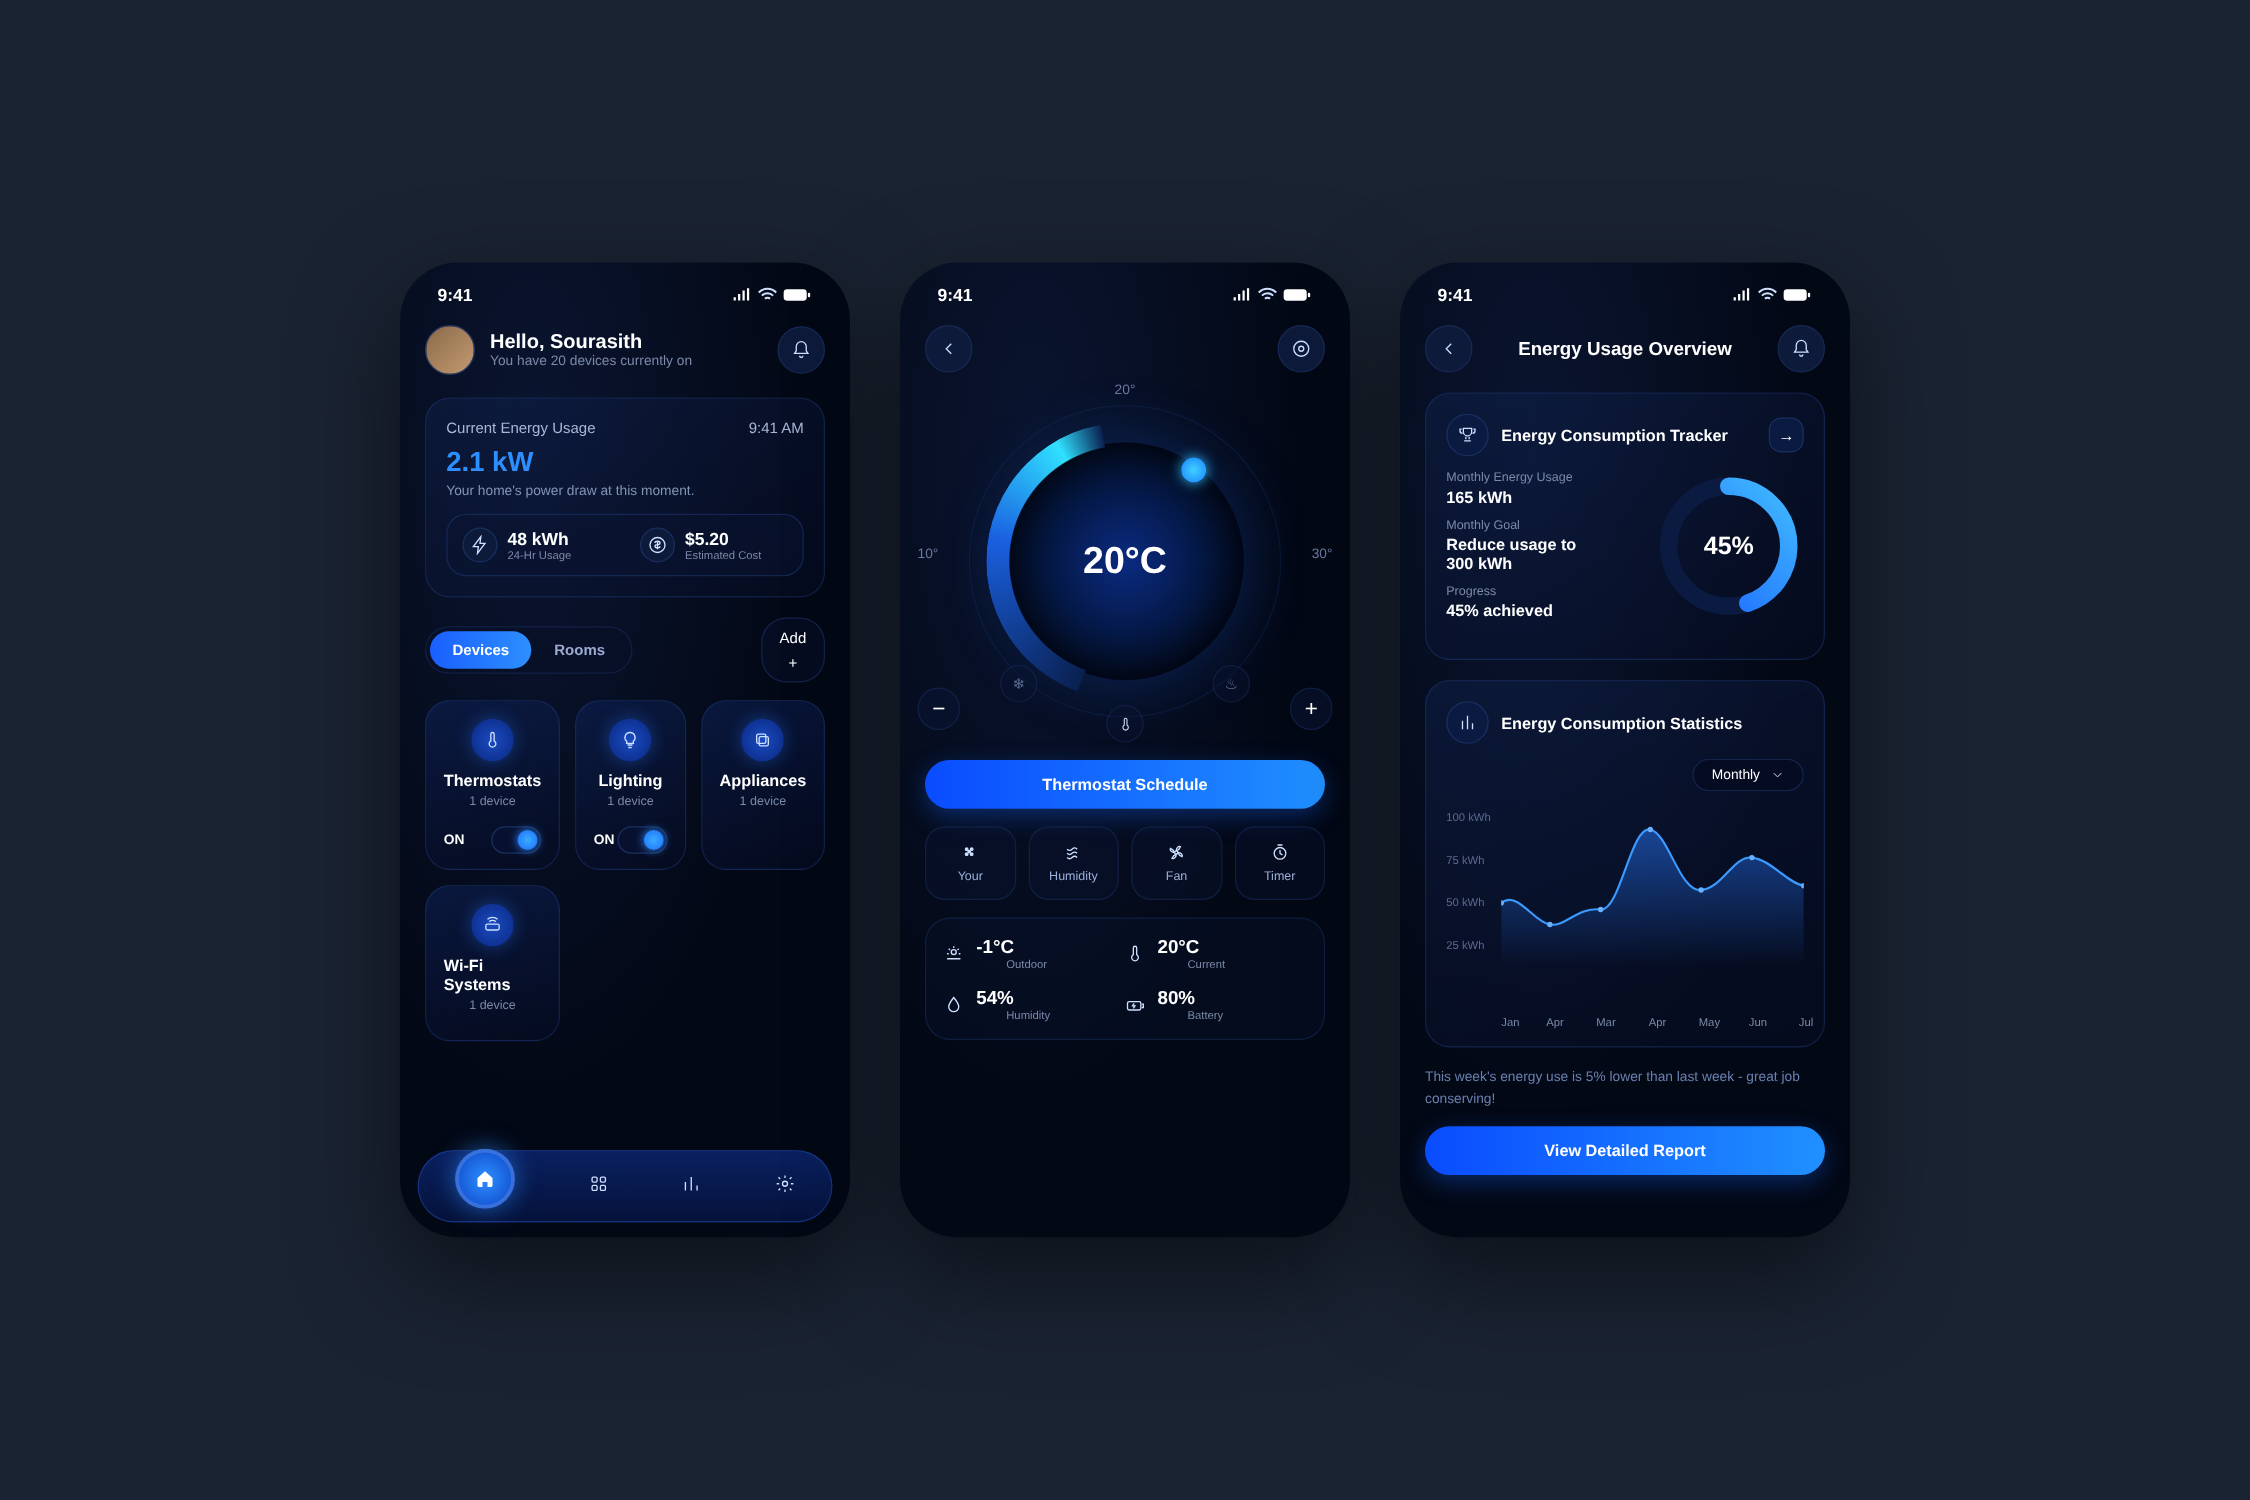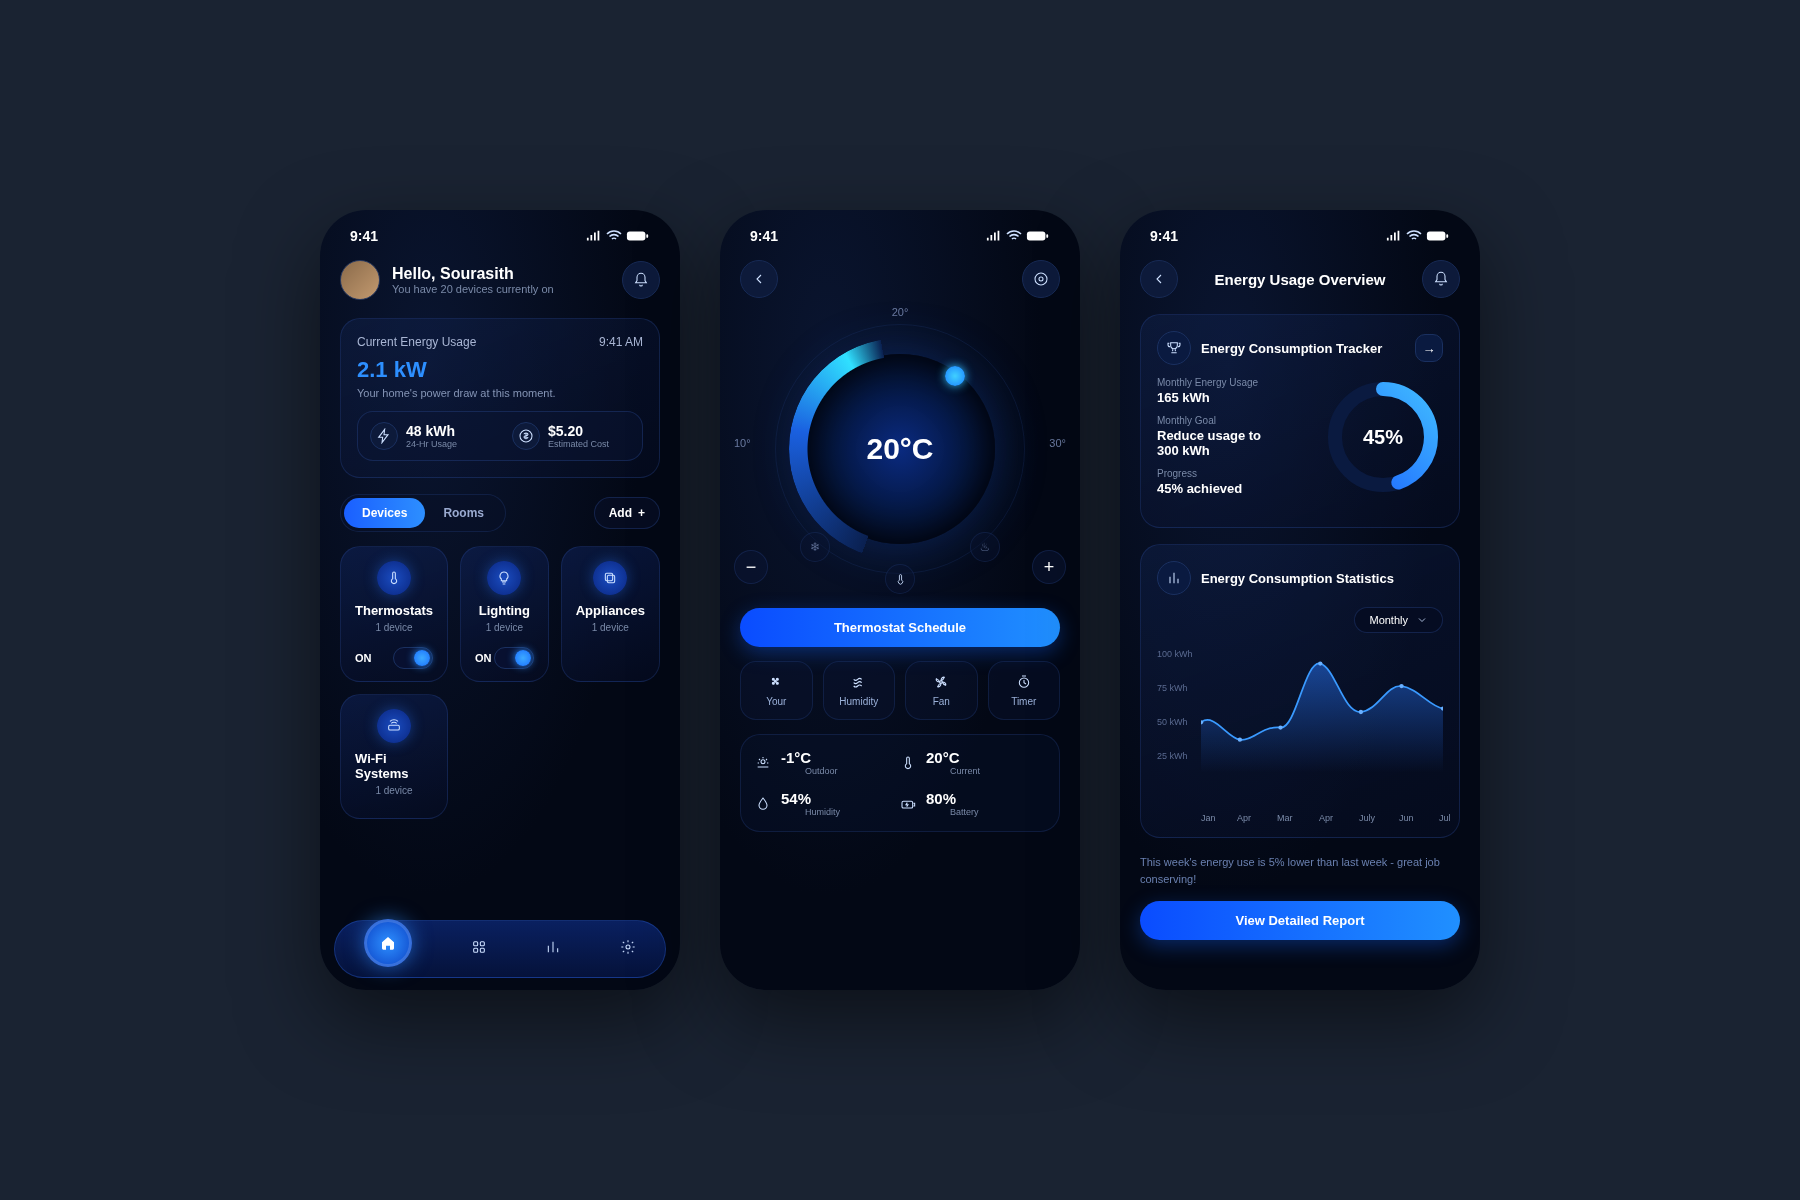--- a/index.html
+++ b/index.html
@@ -36,21 +36,21 @@
   .rowstats{display:flex;gap:24px;background:rgba(10,20,50,.5);border:1px solid rgba(40,70,140,.4);border-radius:16px;padding:10px 12px;}
   .stat{display:flex;gap:8px;align-items:center;flex:1;}
   .stat .sic{width:28px;height:28px;border-radius:50%;background:#0d1a3a;border:1px solid #1a3060;display:flex;align-items:center;justify-content:center;}
   .stat .v{font-size:14px;font-weight:700;}
   .stat .l{font-size:9px;color:#7a8aa8;}
 
   .tabs{display:flex;align-items:center;gap:10px;margin-bottom:14px;}
   .seg{display:flex;background:rgba(8,15,40,.5);border:1px solid rgba(40,70,140,.3);border-radius:22px;padding:3px;}
   .seg .t{padding:8px 18px;font-size:12px;font-weight:600;color:#9aaad0;border-radius:20px;}
   .seg .t.active{background:linear-gradient(90deg,#1a5fff,#2d8fff);color:#fff;}
-  .addbtn{margin-left:auto;padding:8px 14px;background:rgba(8,15,40,.6);border:1px solid rgba(40,70,140,.4);border-radius:20px;font-size:12px;font-weight:700;display:flex;gap:6px;align-items:center;}
+  .addbtn{margin-left:auto;padding:8px 14px;background:rgba(8,15,40,.6);border:1px solid rgba(40,70,140,.4);border-radius:20px;font-size:12px;font-weight:400;display:flex;gap:6px;align-items:center;flex-direction:column;}
 
   .grid{display:grid;grid-template-columns:1fr 1fr 1fr;gap:12px;}
   .dev{background:linear-gradient(160deg,rgba(15,35,90,.55),rgba(6,12,35,.6));border:1px solid rgba(40,70,140,.35);border-radius:20px;padding:14px 14px 12px;display:flex;flex-direction:column;align-items:center;gap:4px;}
   .dev .dic{width:34px;height:34px;border-radius:50%;background:radial-gradient(circle,#1a4cc0,#0a2680);display:flex;align-items:center;justify-content:center;margin-bottom:4px;box-shadow:0 0 14px rgba(40,120,255,.4);}
   .dev .dn{font-size:13px;font-weight:600;}
   .dev .dc{font-size:10px;color:#7a8aa8;margin-bottom:10px;}
   .toggle-row{display:flex;justify-content:space-between;align-items:center;width:100%;font-size:11px;font-weight:600;}
   .toggle{width:40px;height:22px;background:#081030;border-radius:12px;position:relative;border:1px solid #1a3060;}
   .toggle.on::after{content:"";position:absolute;right:2px;top:2px;width:16px;height:16px;border-radius:50%;background:radial-gradient(circle,#3daaff,#1a6fff);box-shadow:0 0 8px #2d8fff;}
 
@@ -497,21 +497,21 @@
               <circle cx="138" cy="14" r="2.5"></circle>
               <circle cx="185" cy="70" r="2.5"></circle>
               <circle cx="232" cy="40" r="2.5"></circle>
               <circle cx="280" cy="66" r="2.5"></circle>
             </g>
         </svg>
         <span class="xlab" style="left:44px">Jan</span>
         <span class="xlab" style="left:80px">Apr</span>
         <span class="xlab" style="left:120px">Mar</span>
         <span class="xlab" style="left:162px">Apr</span>
-        <span class="xlab" style="left:202px">July</span>
+        <span class="xlab" style="left:202px">May</span>
         <span class="xlab" style="left:242px">Jun</span>
         <span class="xlab" style="left:282px">Jul</span>
       </div>
     </div>
 
     <div class="note">This week's energy use is 5% lower than last week - great job conserving!</div>
     <div class="big-btn">View Detailed Report</div>
   </div>
 </div>
 

